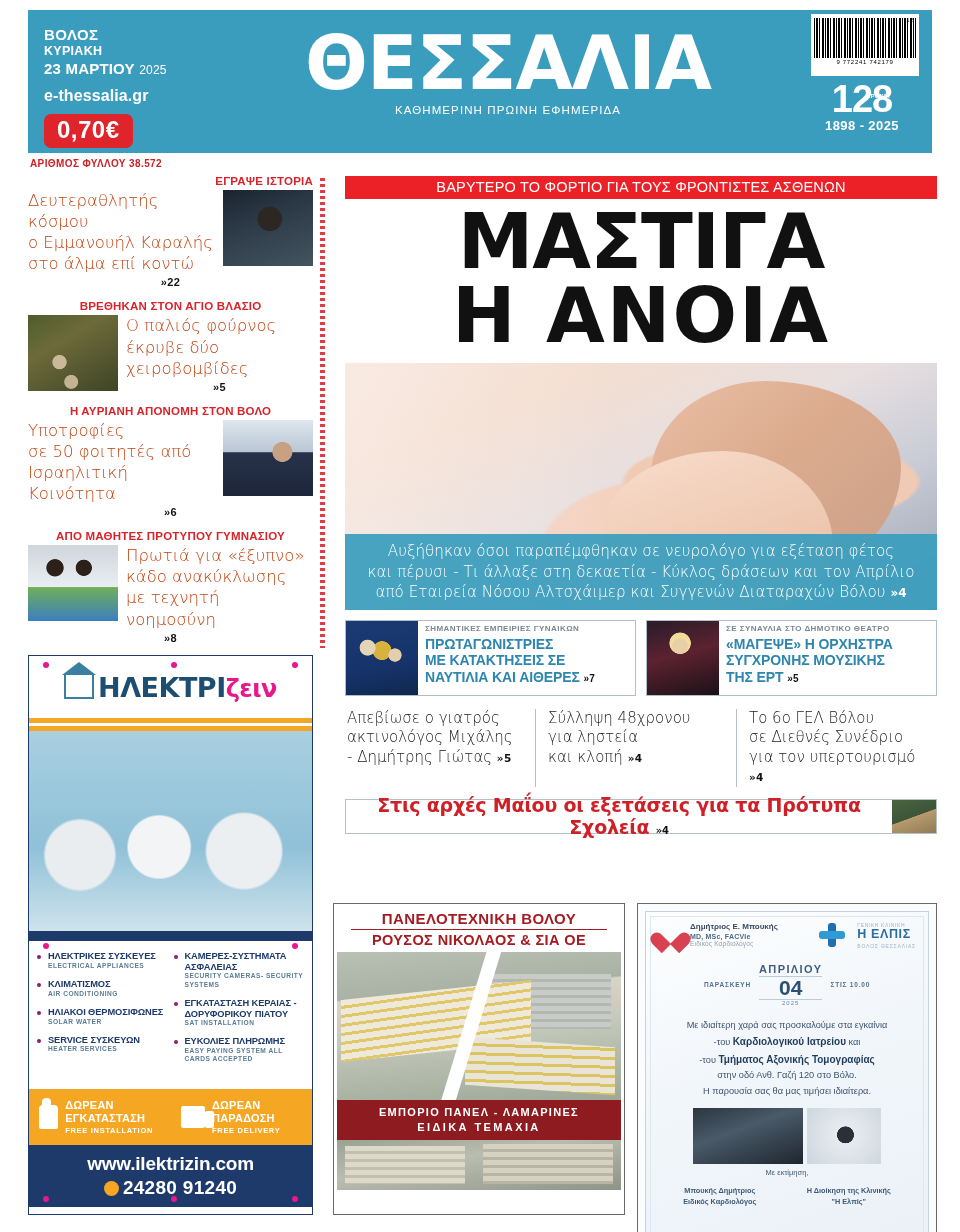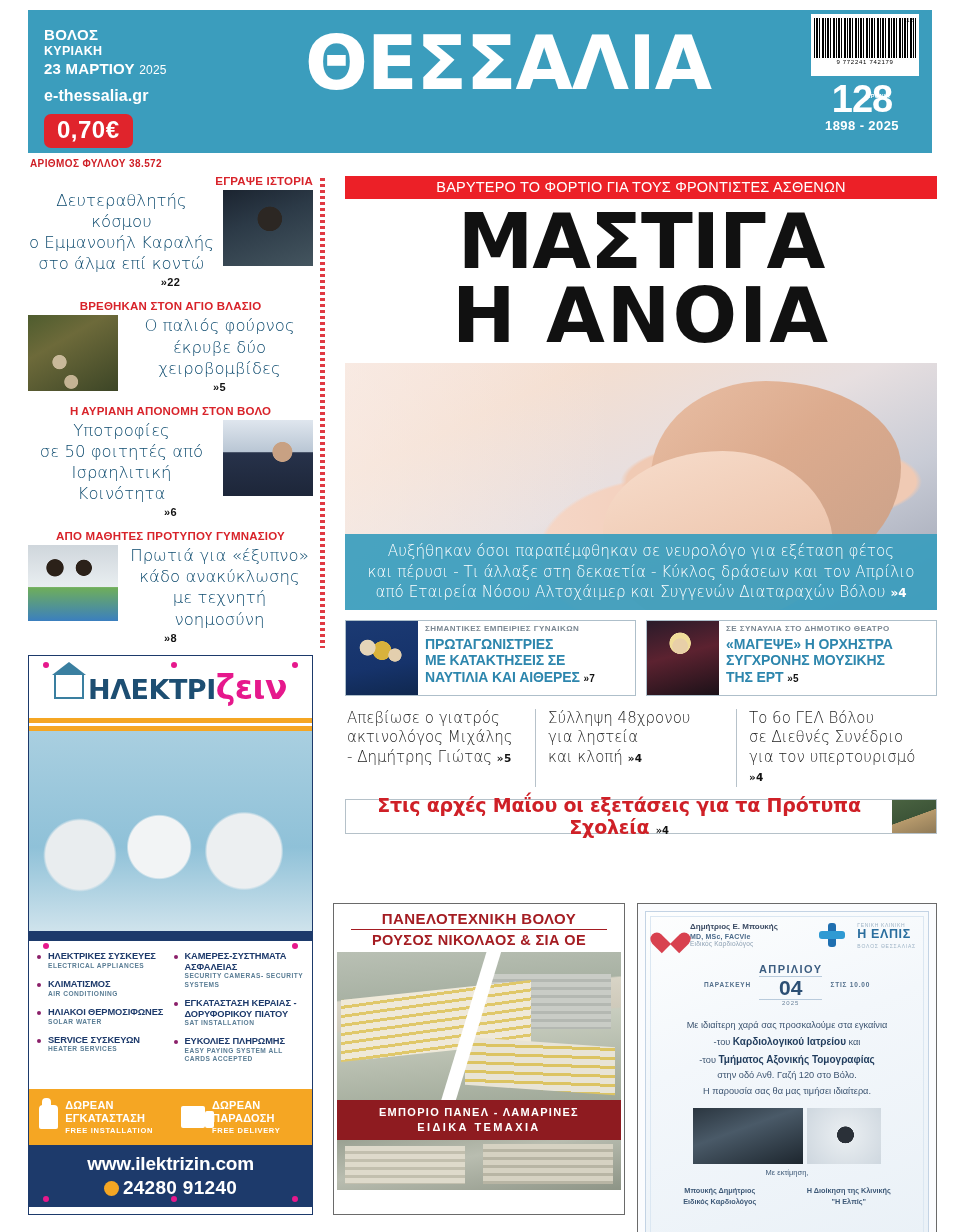--- a/index.html
+++ b/index.html
@@ -111,23 +111,23 @@
     font-size: 11.5px;
     font-weight: bold;
     text-align: right;
     letter-spacing: .2px;
     margin-bottom: 3px;
   }
   .teaser-kicker.kick-center { text-align: center; }
   .teaser-body { position: relative; }
   .teaser-text {
     font-size: 16.5px;
-    color: #0c4a6e;
+    color: #c2410c;
     line-height: 1.28;
-    text-align: center;
+    text-align: left;
     font-family: "DejaVu Sans", sans-serif;
     font-weight: 300;
   }
   .pg { display:block; text-align:right; font-size: 11px; font-weight: bold; color: #111; margin-top: 2px; letter-spacing: .3px;}
   .pg.pg-c { text-align: center; }
   .ph {
     float: right;
     width: 90px; height: 76px;
     margin: 0 0 2px 8px;
     background: #b9c4cc;
@@ -300,21 +300,21 @@
     background: #ffffff;
     overflow: hidden;
   }
   .ael-logo { height: 62px; position: relative; display: flex; align-items: center; justify-content: center;}
   .ael-dot { position: absolute; width: 6px; height: 6px; border-radius: 50%; background: #e6188c; top: 6px; }
   .ael-logotext {
     font-family: "DejaVu Sans", sans-serif;
     font-size: 27px; font-weight: bold; color: #1d4e72; letter-spacing: -.5px;
     white-space: nowrap;
   }
-  .ael-logotext .zz { color: #e6188c; font-size: 33px; margin-top: 34px; }
+  .ael-logotext .zz { color: #e6188c; font-size: 24px; margin-top: 34px; }
   .ael-house {
     width: 30px; height: 24px; margin-right: 4px;
     border: 2px solid #3a7fa0; border-top: none;
     position: relative;
   }
   .ael-house:before {
     content: ""; position: absolute; left: -4px; top: -13px;
     width: 0; height: 0; border-left: 17px solid transparent;
     border-right: 17px solid transparent; border-bottom: 13px solid #3a7fa0;
   }
@@ -455,20 +455,21 @@
   <div class="mh-left">
     <div class="mh-city">ΒΟΛΟΣ</div>
     <div class="mh-day">ΚΥΡΙΑΚΗ</div>
     <div class="mh-date"><span>23 ΜΑΡΤΙΟΥ</span> <span class="yr">2025</span></div>
     <div class="mh-site">e-thessalia.gr</div>
     <div class="mh-price">0,70€</div>
   </div>
 
   <div class="mh-logo">
     <div class="mh-logo-text">ΘΕΣΣΑΛΙΑ</div>
+    <div class="mh-sub">ΚΑΘΗΜΕΡΙΝΗ ΠΡΩΙΝΗ ΕΦΗΜΕΡΙΔΑ</div>
   </div>
 
   <div class="mh-barcode">
     <div class="bc-bars"></div>
     <div class="bc-num">9 772241 742179</div>
     <div class="bc-side">12</div>
   </div>
 
   <div class="mh-anniv">
     <div class="anniv-num"><span>128</span><span class="anniv-word">ΧΡΟΝΙΑ</span></div>

